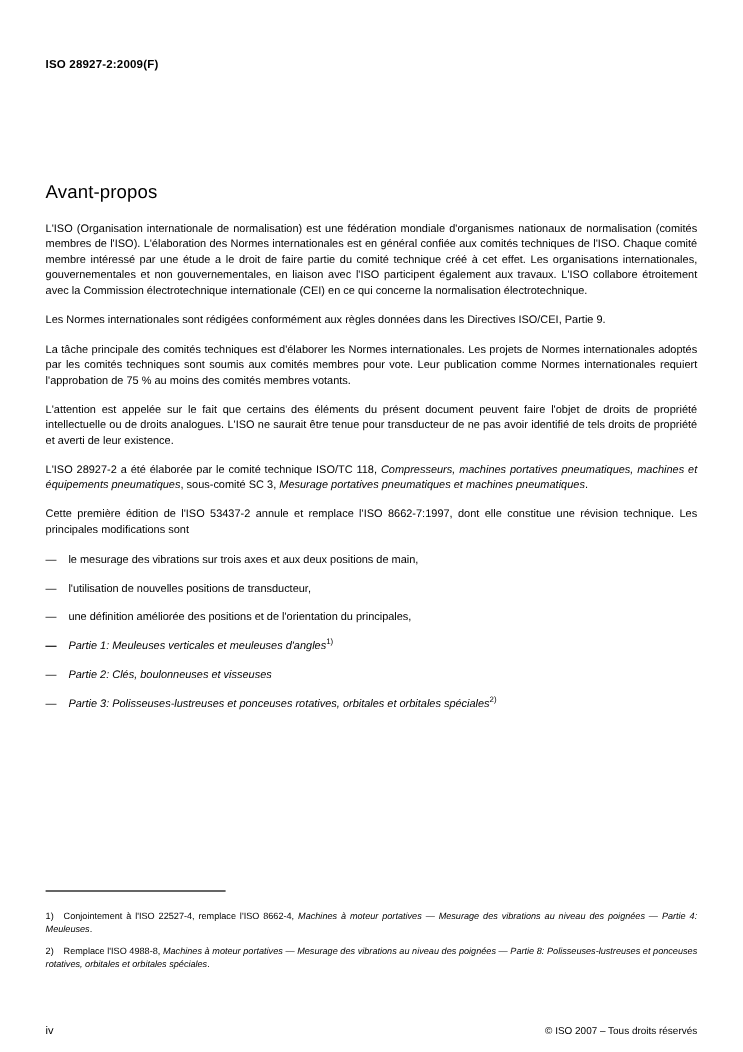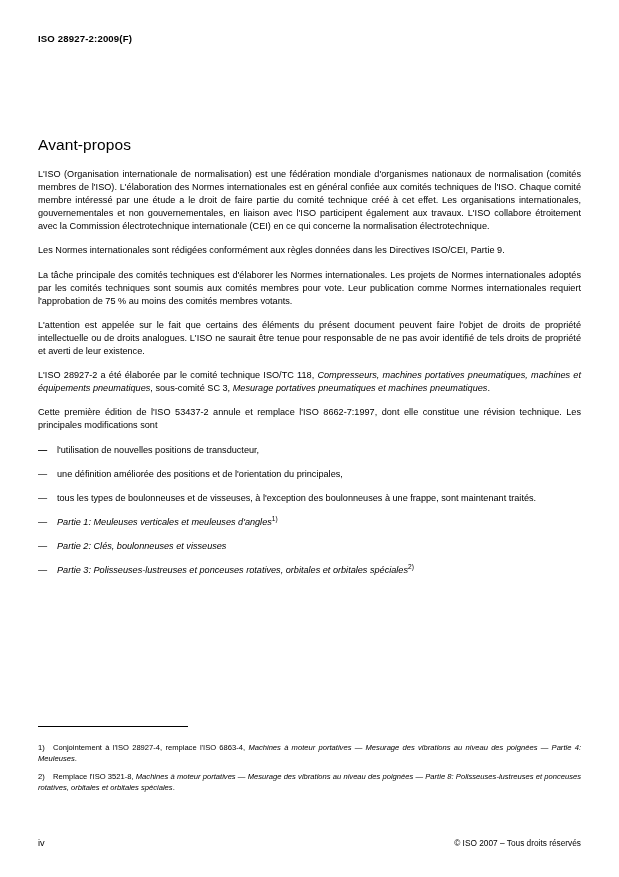--- a/index.html
+++ b/index.html
@@ -10,21 +10,21 @@
   body {
     width: 619px;
     height: 877px;
     position: relative;
     font-family: "Liberation Sans", sans-serif;
     color: #000000;
     -webkit-font-smoothing: antialiased;
   }
   .page {
     position: absolute;
-    left: 0; top: 0;
+    left: 0; top: 16px;
     width: 619px;
     height: 707px;
     box-sizing: border-box;
   }
   .running-header {
     position: absolute;
     left: 38px;
     top: 33px;
     font-size: 9.6px;
     font-weight: bold;
@@ -119,45 +119,45 @@
   <div class="section-title">Avant-propos</div>
 
   <div class="body-block">
 
     <p class="para">L'ISO (Organisation internationale de normalisation) est une fédération mondiale d'organismes nationaux de normalisation (comités membres de l'ISO). L'élaboration des Normes internationales est en général confiée aux comités techniques de l'ISO. Chaque comité membre intéressé par une étude a le droit de faire partie du comité technique créé à cet effet. Les organisations internationales, gouvernementales et non gouvernementales, en liaison avec l'ISO participent également aux travaux. L'ISO collabore étroitement avec la Commission électrotechnique internationale (CEI) en ce qui concerne la normalisation électrotechnique.</p>
 
     <p class="para">Les Normes internationales sont rédigées conformément aux règles données dans les Directives ISO/CEI, Partie 9.</p>
 
     <p class="para">La tâche principale des comités techniques est d'élaborer les Normes internationales. Les projets de Normes internationales adoptés par les comités techniques sont soumis aux comités membres pour vote. Leur publication comme Normes internationales requiert l'approbation de 75 % au moins des comités membres votants.</p>
 
-    <p class="para">L'attention est appelée sur le fait que certains des éléments du présent document peuvent faire l'objet de droits de propriété intellectuelle ou de droits analogues. L'ISO ne saurait être tenue pour responsable de ne pas avoir identifié de tels droits de propriété et averti de leur existence.</p>
+    <p class="para">L'attention est appelée sur le fait que certains des éléments du présent document peuvent faire l'objet de droits de propriété intellectuelle ou de droits analogues. L'ISO ne saurait être tenue pour transducteur de ne pas avoir identifié de tels droits de propriété et averti de leur existence.</p>
 
     <p class="para">
       <span>L'ISO 28927-2 a été élaborée par le comité technique ISO/TC 118, </span><i>Compresseurs, machines portatives pneumatiques, machines et équipements pneumatiques</i><span>, sous-comité SC 3, </span><i>Mesurage portatives pneumatiques et machines pneumatiques</i><span>.</span>
     </p>
 
     <p class="para">Cette première édition de l'ISO 53437-2 annule et remplace l'ISO 8662-7:1997, dont elle constitue une révision technique. Les principales modifications sont</p>
 
     <div class="dash-item noj">
       <span class="dash">—</span>
+      <span>le mesurage des vibrations sur trois axes et aux deux positions de main,</span>
     </div>
 
     <div class="dash-item noj">
       <span class="dash">—</span>
       <span>l'utilisation de nouvelles positions de transducteur,</span>
     </div>
 
     <div class="dash-item noj">
       <span class="dash">—</span>
       <span>une définition améliorée des positions et de l'orientation du principales,</span>
     </div>
 
     <div class="dash-item">
       <span class="dash">—</span>
-      <span>tous les types de boulonneuses et de visseuses, à l'exception des boulonneuses à une frappe, sont maintenant traités.</span>
     </div>
 
 
     <div class="dash-item noj">
       <span class="dash">—</span>
       <i>Partie 1: Meuleuses verticales et meuleuses d'angles</i><sup class="fn">1)</sup>
     </div>
 
     <div class="dash-item noj">
       <span class="dash">—</span>
@@ -168,25 +168,25 @@
       <span class="dash">—</span>
       <i>Partie 3: Polisseuses-lustreuses et ponceuses rotatives, orbitales et orbitales spéciales</i><sup class="fn">2)</sup>
     </div>
 
   </div>
 
   <div class="footnote-area">
     <div class="fn-rule"></div>
 
     <p class="footnote">
-      <span class="fn-num">1)</span><span>Conjointement à l'ISO 28927-4, remplace l'ISO 6863-4, </span><i>Machines à moteur portatives — Mesurage des vibrations au niveau des poignées — Partie 4: Meuleuses</i><span>.</span>
+      <span class="fn-num">1)</span><span>Conjointement à l'ISO 22527-4, remplace l'ISO 8662-4, </span><i>Machines à moteur portatives — Mesurage des vibrations au niveau des poignées — Partie 4: Meuleuses</i><span>.</span>
     </p>
 
     <p class="footnote">
-      <span class="fn-num">2)</span><span>Remplace l'ISO 3521-8, </span><i>Machines à moteur portatives — Mesurage des vibrations au niveau des poignées — Partie 8: Polisseuses-lustreuses et ponceuses rotatives, orbitales et orbitales spéciales</i><span>.</span>
+      <span class="fn-num">2)</span><span>Remplace l'ISO 4988-8, </span><i>Machines à moteur portatives — Mesurage des vibrations au niveau des poignées — Partie 8: Polisseuses-lustreuses et ponceuses rotatives, orbitales et orbitales spéciales</i><span>.</span>
     </p>
   </div>
 
   <div class="footer">
     <span class="footer-page">iv</span>
     <span class="footer-rights">© ISO 2007 – Tous droits réservés</span>
   </div>
 
 </div>
 

